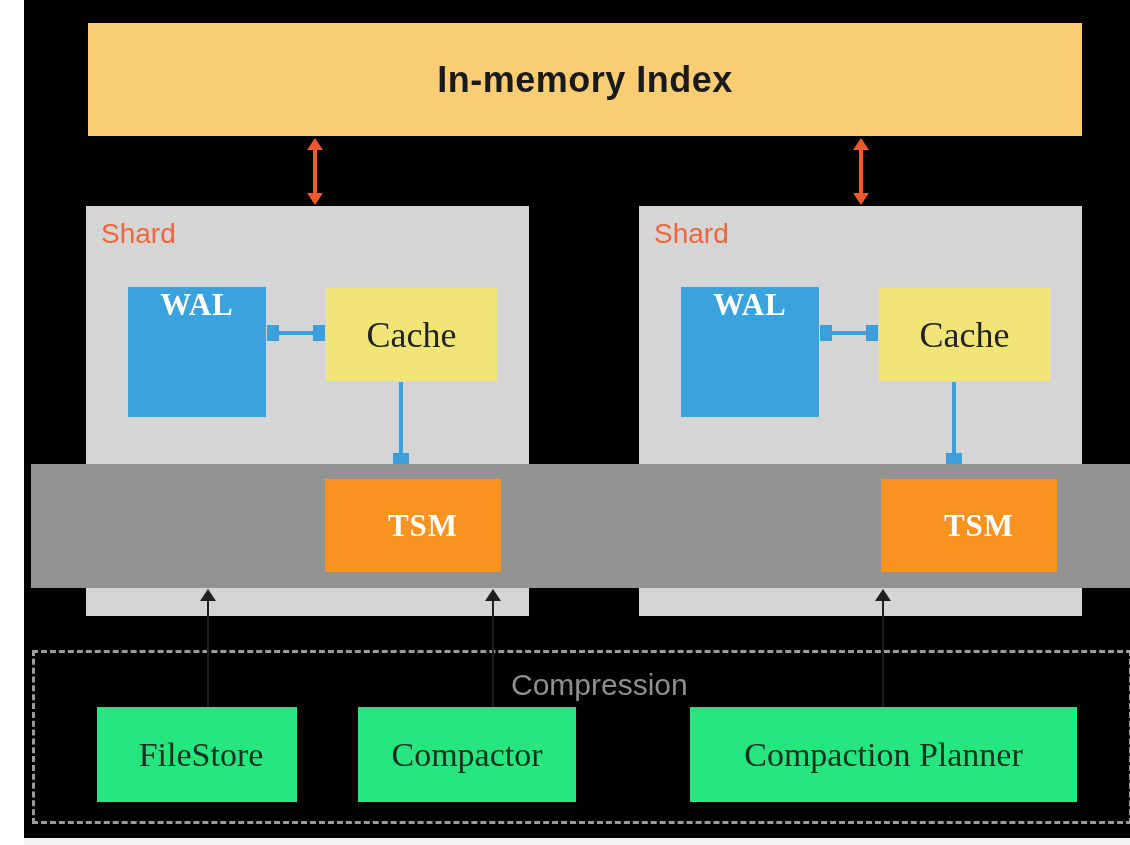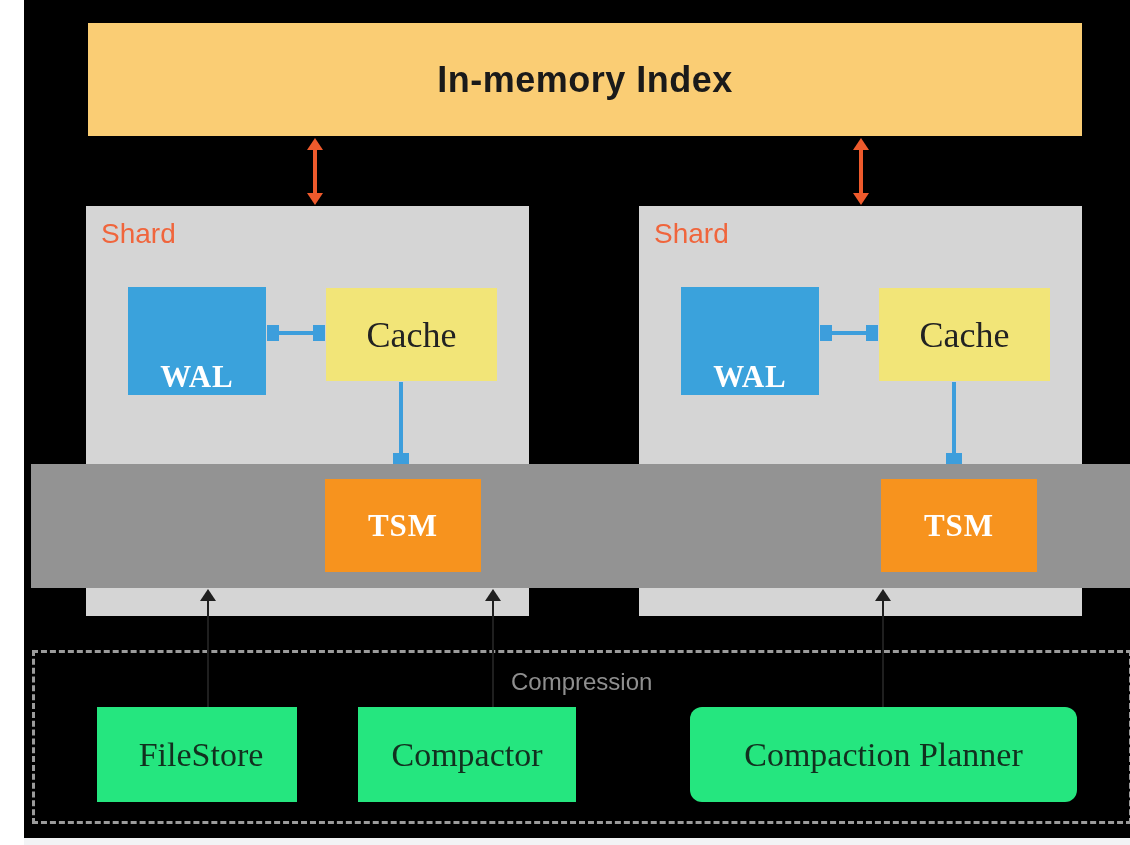--- a/index.html
+++ b/index.html
@@ -25,68 +25,68 @@
   .shard{
     top:206px;width:443px;height:410px;background:#d5d5d5;z-index:1;
   }
   .shard.left{left:62px;}
   .shard.right{left:615px;}
   .shard-label{
     position:absolute;left:15px;top:12px;
     font-size:28px;font-weight:500;color:#f0653c;
   }
   .wal-box{
-    position:absolute;left:42px;top:81px;width:138px;height:108px;
-    background:#3aa2dc;display:flex;align-items:flex-end;justify-content:center;
+    position:absolute;left:42px;top:81px;width:138px;height:130px;
+    background:#3aa2dc;display:flex;align-items:flex-start;justify-content:center;
   }
   .wal-box span{
     font-family:"Liberation Serif", serif;font-weight:bold;
     font-size:31px;color:#ffffff;letter-spacing:1px;
   }
   .cache-box{
     position:absolute;left:240px;top:82px;width:171px;height:93px;
     background:#f2e578;display:flex;align-items:center;justify-content:center;
   }
   .cache-box span{
     font-family:"Liberation Serif", serif;font-size:36px;color:#222222;
   }
 
   
   .storage-bar{
     left:7px;top:464px;width:1110px;height:124px;background:#939393;z-index:2;
   }
   .tsm-box{
     top:479px;width:156px;height:93px;background:#f7931e;z-index:3;
-    display:flex;align-items:center;justify-content:center;
+    display:flex;align-items:center;justify-content:center;padding-left:20px;
   }
   .tsm-box.left{left:301px;}
   .tsm-box.right{left:857px;}
   .tsm-box span{
     font-family:"Liberation Serif", serif;font-weight:bold;
     font-size:31px;color:#ffffff;letter-spacing:1px;
   }
 
   
   .compression-box{
     left:8px;top:650px;width:1100px;height:174px;
     border:3px dashed #9b9b9b;box-sizing:border-box;z-index:1;
   }
   .compression-label{
-    left:487px;top:668px;font-size:24px;color:#8f8f8f;z-index:2;
+    left:487px;top:668px;font-size:30px;color:#8f8f8f;z-index:2;
   }
   .green-node{
     top:707px;height:95px;background:#25e67f;z-index:2;
     display:flex;align-items:center;justify-content:center;
   }
   .green-node span{
     font-family:"Liberation Serif", serif;font-size:34px;color:#12301f;
   }
   .node-filestore{left:73px;width:192px;padding-left:8px;}
   .node-compactor{left:334px;width:218px;}
-  .node-planner{left:666px;width:387px;border-radius:12px;}
+  .node-planner{left:666px;width:387px;}
 
   
   .arrow-v{display:flex;flex-direction:column;align-items:center;z-index:4;}
   .arrow-h{display:flex;flex-direction:row;align-items:center;z-index:4;}
   .arrow-v .shaft{width:4px;flex:1;}
   .arrow-h .shaft{height:4px;flex:1;}
   .head{width:0;height:0;}
   .head.up{border-left:8px solid transparent;border-right:8px solid transparent;border-bottom:12px solid;}
   .head.down{border-left:8px solid transparent;border-right:8px solid transparent;border-top:12px solid;}
   .head.leftp{border-top:8px solid transparent;border-bottom:8px solid transparent;border-right:12px solid;}

